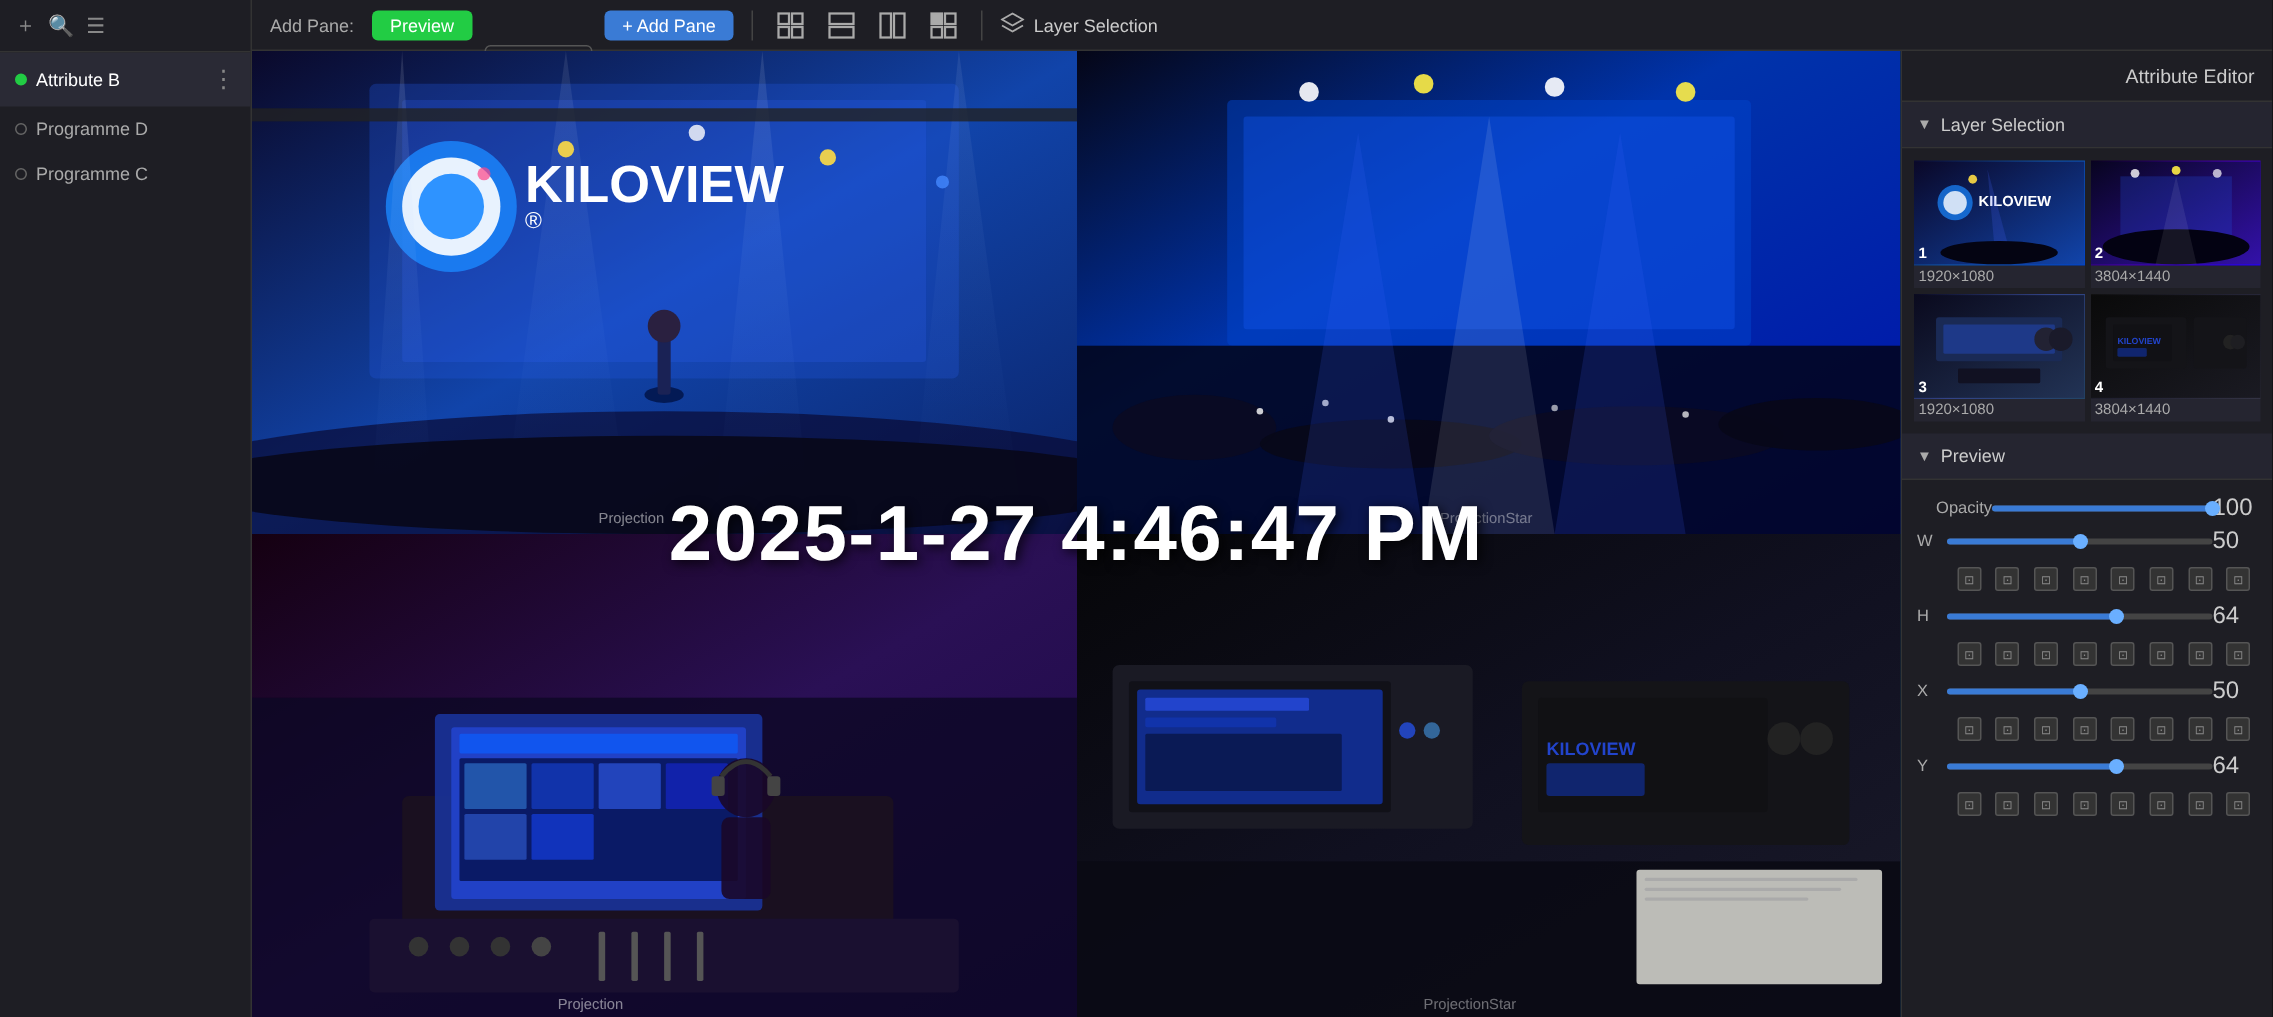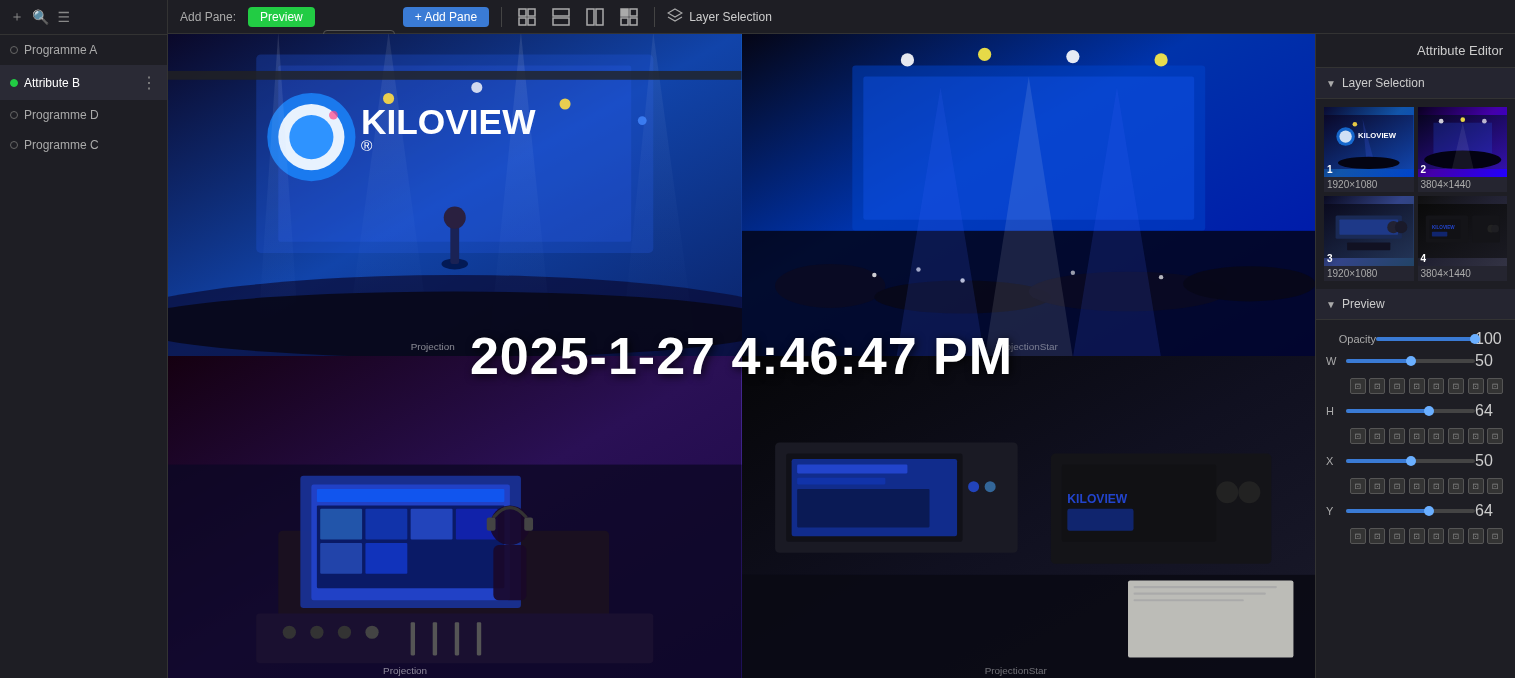--- a/index.html
+++ b/index.html
@@ -199,21 +199,21 @@
     }
     .cell-3 {
       background: linear-gradient(135deg, #220022 0%, #443388 30%, #6644cc 60%, #3322aa 100%);
     }
     .cell-4 {
       background: linear-gradient(135deg, #001122 0%, #002244 30%, #003366 60%, #004488 100%);
     }
 
     
     .right-panel {
-      width: 200px;
+      width: 248px;
       background: #1e1e24;
       border-left: 1px solid #333;
       display: flex;
       flex-direction: column;
       flex-shrink: 0;
     }
     .right-panel-header {
       height: 34px;
       display: flex;
       align-items: center;
@@ -342,24 +342,20 @@
     }
   </style>
 </head>
 <body>
 
 <div class="sidebar">
   <div class="sidebar-header">
     <span class="sidebar-header-icon">＋</span>
     <span class="sidebar-header-icon">🔍</span>
     <span class="sidebar-header-icon">☰</span>
-  </div>
-  <div class="sidebar-programme-item">
-    <span class="indicator"></span>
-    <span class="label">Programme A</span>
   </div>
   <div class="sidebar-programme-item active">
     <span class="indicator"></span>
     <span class="label">Attribute B</span>
     <span class="more-btn">⋮</span>
   </div>
   <div class="sidebar-programme-item">
     <span class="indicator"></span>
     <span class="label">Programme D</span>
   </div>

